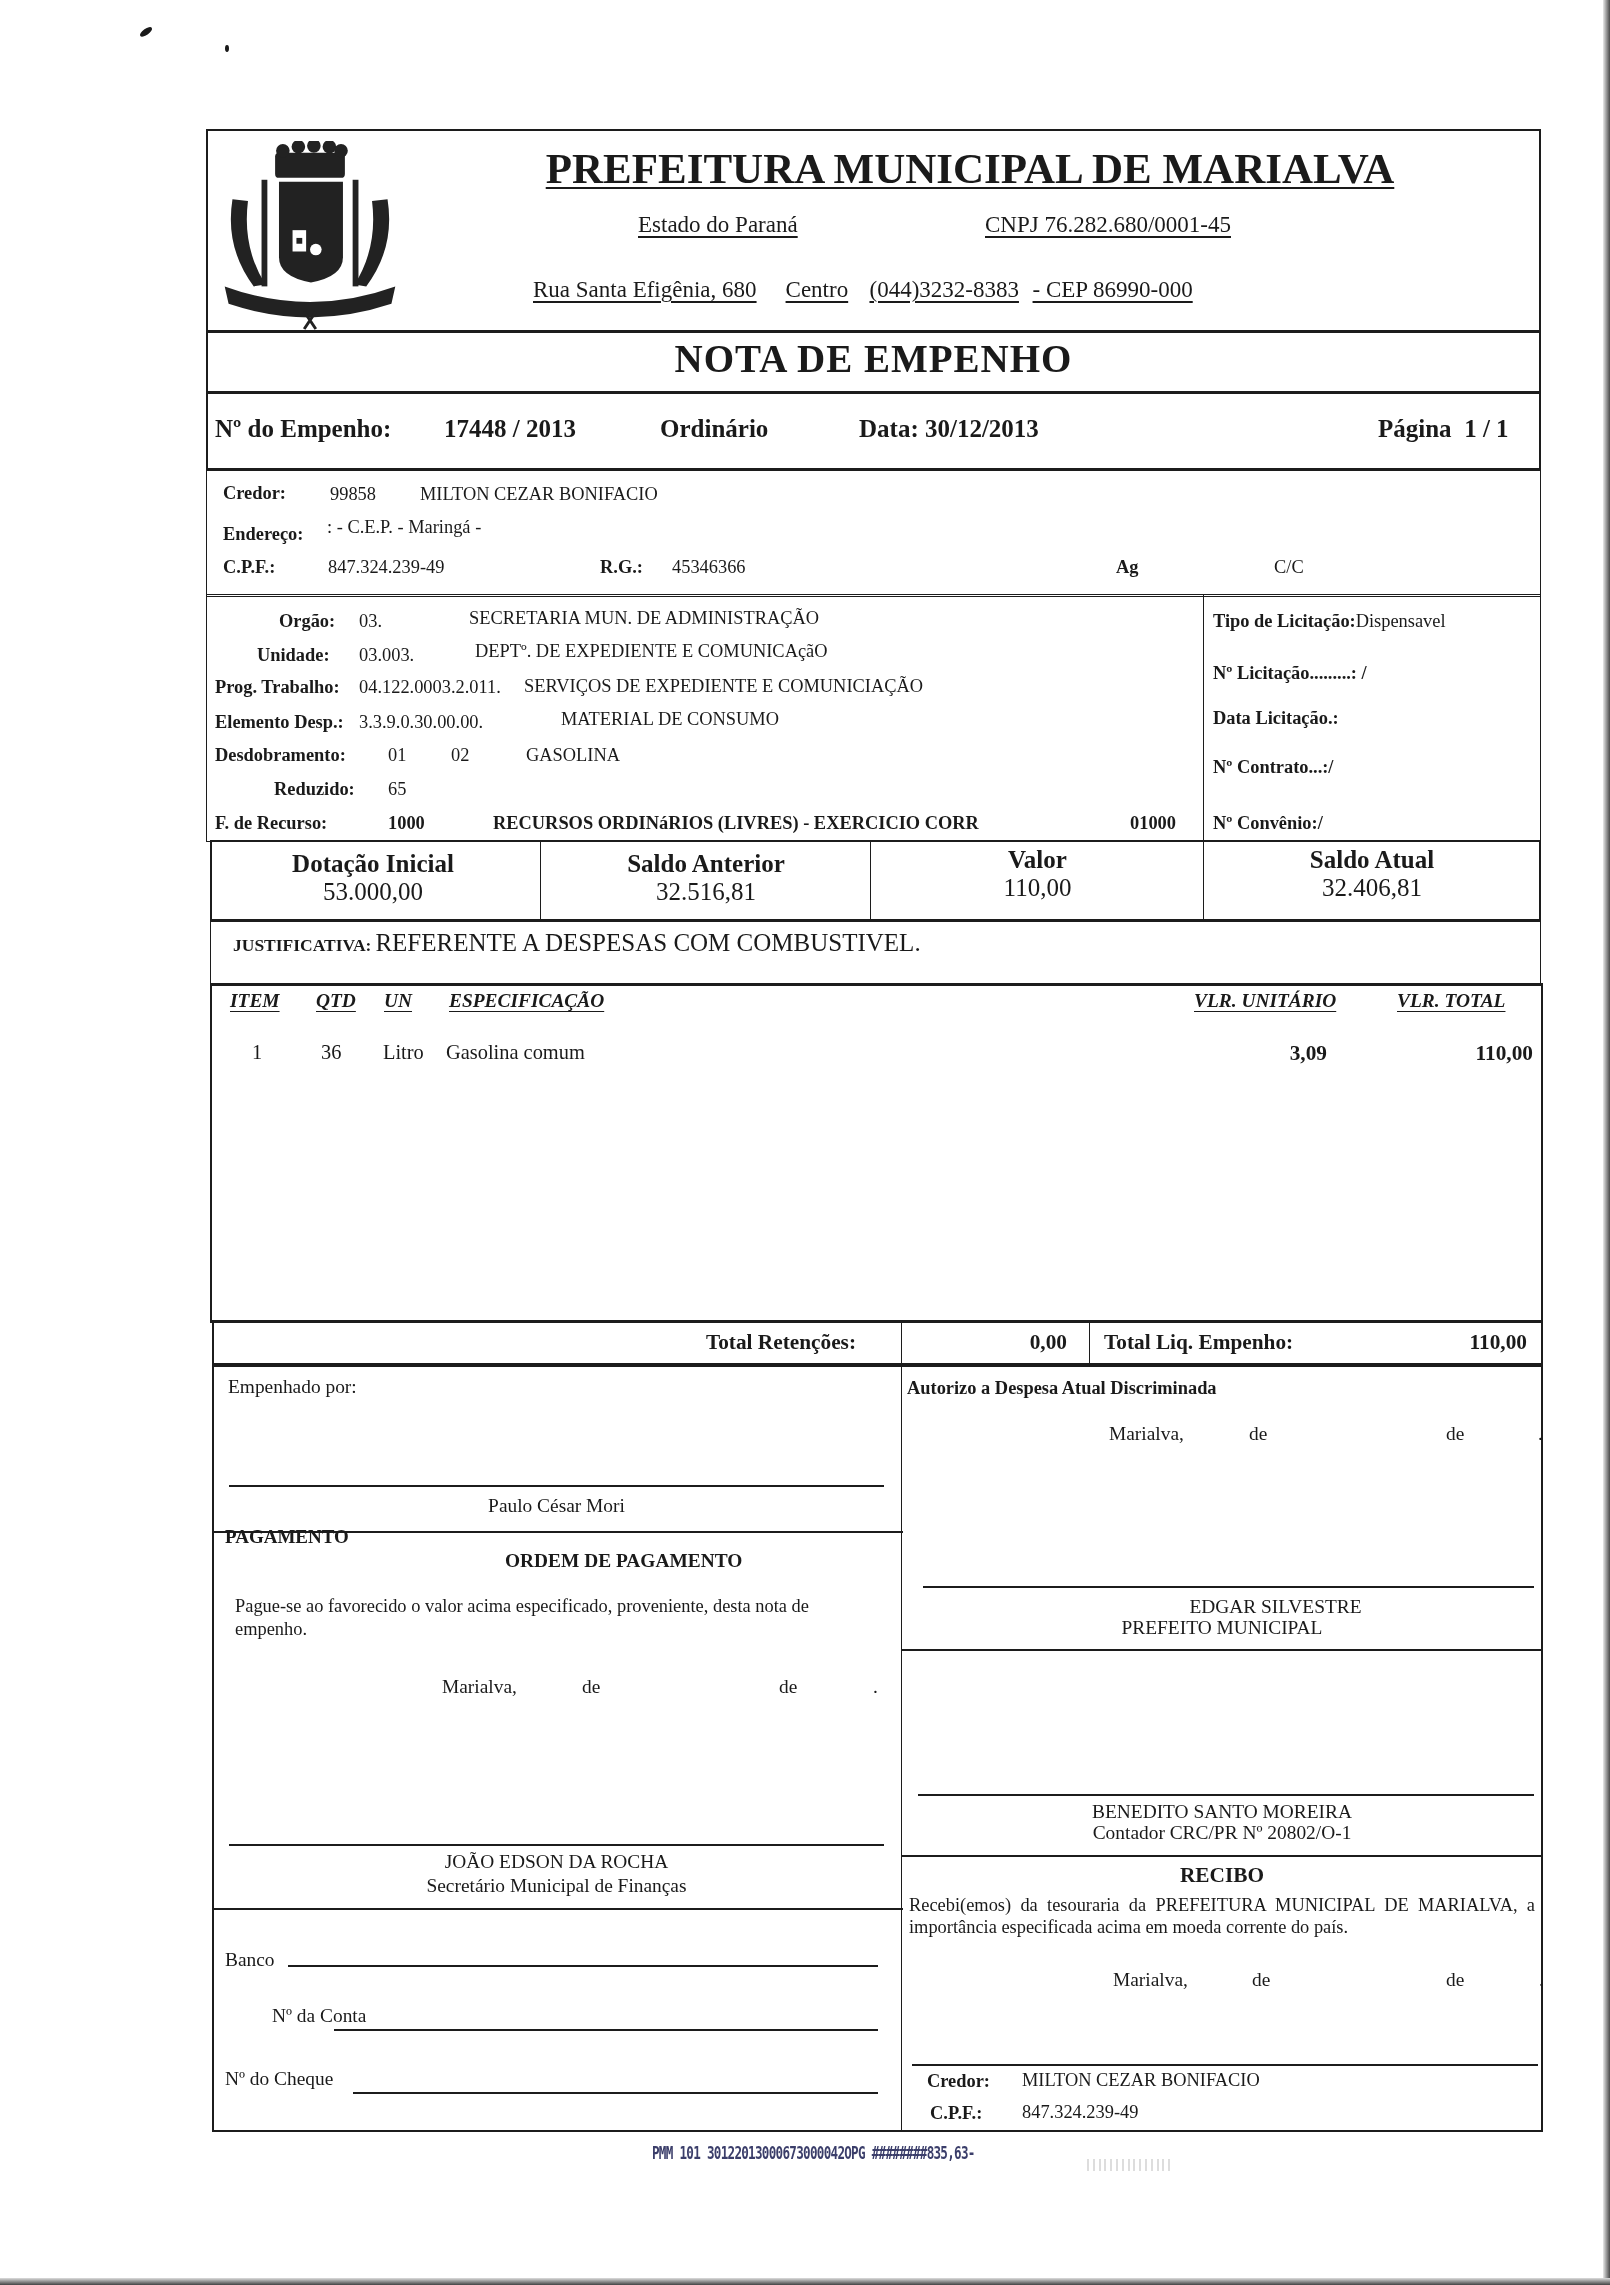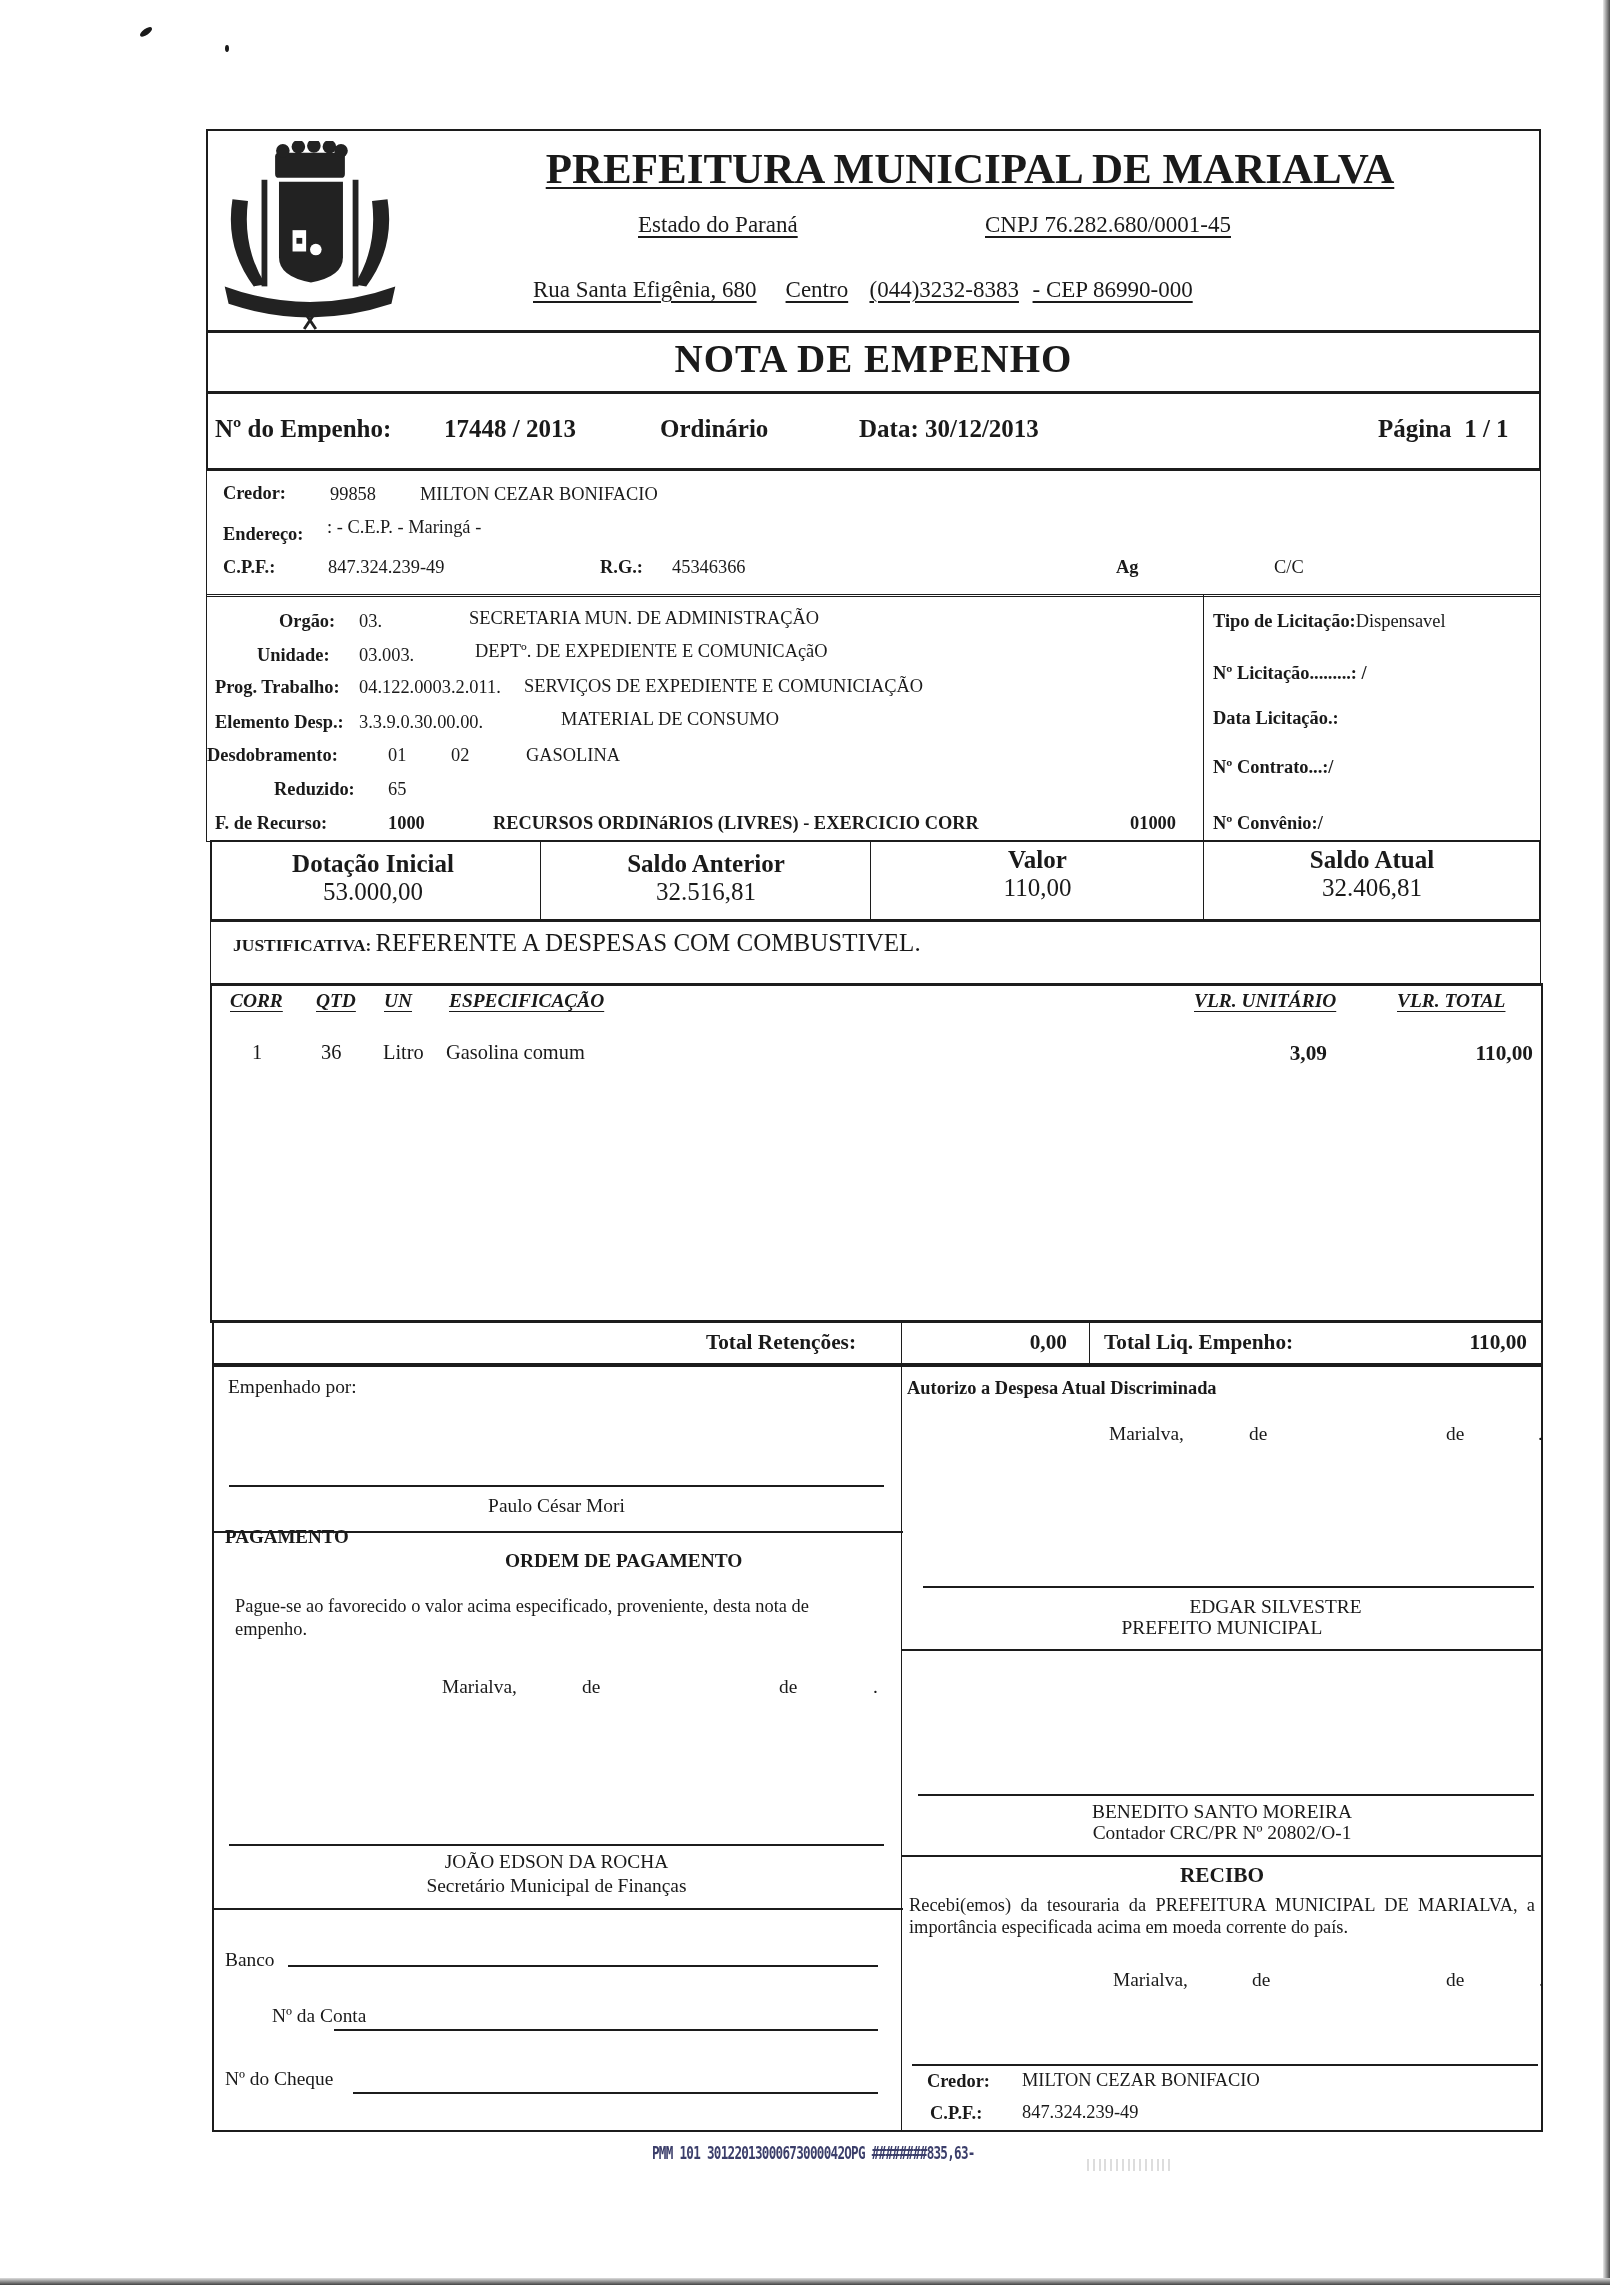--- a/index.html
+++ b/index.html
@@ -111,21 +111,21 @@
 <div class="t val" style="left:475px;top:641px;">DEPTº. DE EXPEDIENTE E COMUNICAçãO</div>
 
 <div class="t lbl" style="left:215px;top:677px;">Prog. Trabalho:</div>
 <div class="t val" style="left:359px;top:677px;">04.122.0003.2.011.</div>
 <div class="t val" style="left:524px;top:676px;">SERVIÇOS DE EXPEDIENTE E COMUNICIAÇÃO</div>
 
 <div class="t lbl" style="left:215px;top:712px;">Elemento Desp.:</div>
 <div class="t val" style="left:359px;top:712px;">3.3.9.0.30.00.00.</div>
 <div class="t val" style="left:561px;top:709px;">MATERIAL DE CONSUMO</div>
 
-<div class="t lbl" style="left:207px;top:745px;">Desdobramento:</div>
+<div class="t lbl" style="left:215px;top:745px;">Desdobramento:</div>
 <div class="t val" style="left:388px;top:745px;">01</div>
 <div class="t val" style="left:451px;top:745px;">02</div>
 <div class="t val" style="left:526px;top:745px;">GASOLINA</div>
 
 <div class="t lbl" style="left:274px;top:779px;">Reduzido:</div>
 <div class="t val" style="left:388px;top:779px;">65</div>
 
 <div class="t lbl" style="left:215px;top:813px;">F. de Recurso:</div>
 <div class="t lbl" style="left:388px;top:813px;">1000</div>
 <div class="t lbl" style="left:493px;top:813px;">RECURSOS ORDINáRIOS (LIVRES) - EXERCICIO CORR</div>
@@ -156,21 +156,21 @@
   </div>
 <div class="t center" style="left:1205px;top:846px;width:334px;">
     <div class="vbox-l">Saldo Atual</div>
     <div class="vbox-v">32.406,81</div>
   </div>
 
 <div class="box" style="left:210px;top:919px;width:1331px;height:67px;"></div>
 <div class="t" style="left:233px;top:929px;"><span class="b" style="font-size:17.5px;">JUSTIFICATIVA:</span>&nbsp;<span style="font-size:25px;">REFERENTE A DESPESAS COM COMBUSTIVEL.</span></div>
 
 <div class="box" style="left:210px;top:983px;width:1333px;height:340px;border-width:2.9px;"></div>
-<div class="t ital" style="left:230px;top:990px;">CORR</div>
+<div class="t ital" style="left:230px;top:990px;">ITEM</div>
 <div class="t ital" style="left:316px;top:990px;">QTD</div>
 <div class="t ital" style="left:384px;top:990px;">UN</div>
 <div class="t ital" style="left:449px;top:990px;">ESPECIFICAÇÃO</div>
 <div class="t ital" style="left:1194px;top:990px;">VLR. UNITÁRIO</div>
 <div class="t ital" style="left:1397px;top:990px;">VLR. TOTAL</div>
 
 <div>
   <div class="t val" style="left:252px;top:1041px;font-size:20.4px;">1</div>
   <div class="t val" style="left:321px;top:1041px;font-size:20.4px;">36</div>
   <div class="t val" style="left:383px;top:1041px;font-size:20.4px;">Litro</div>

